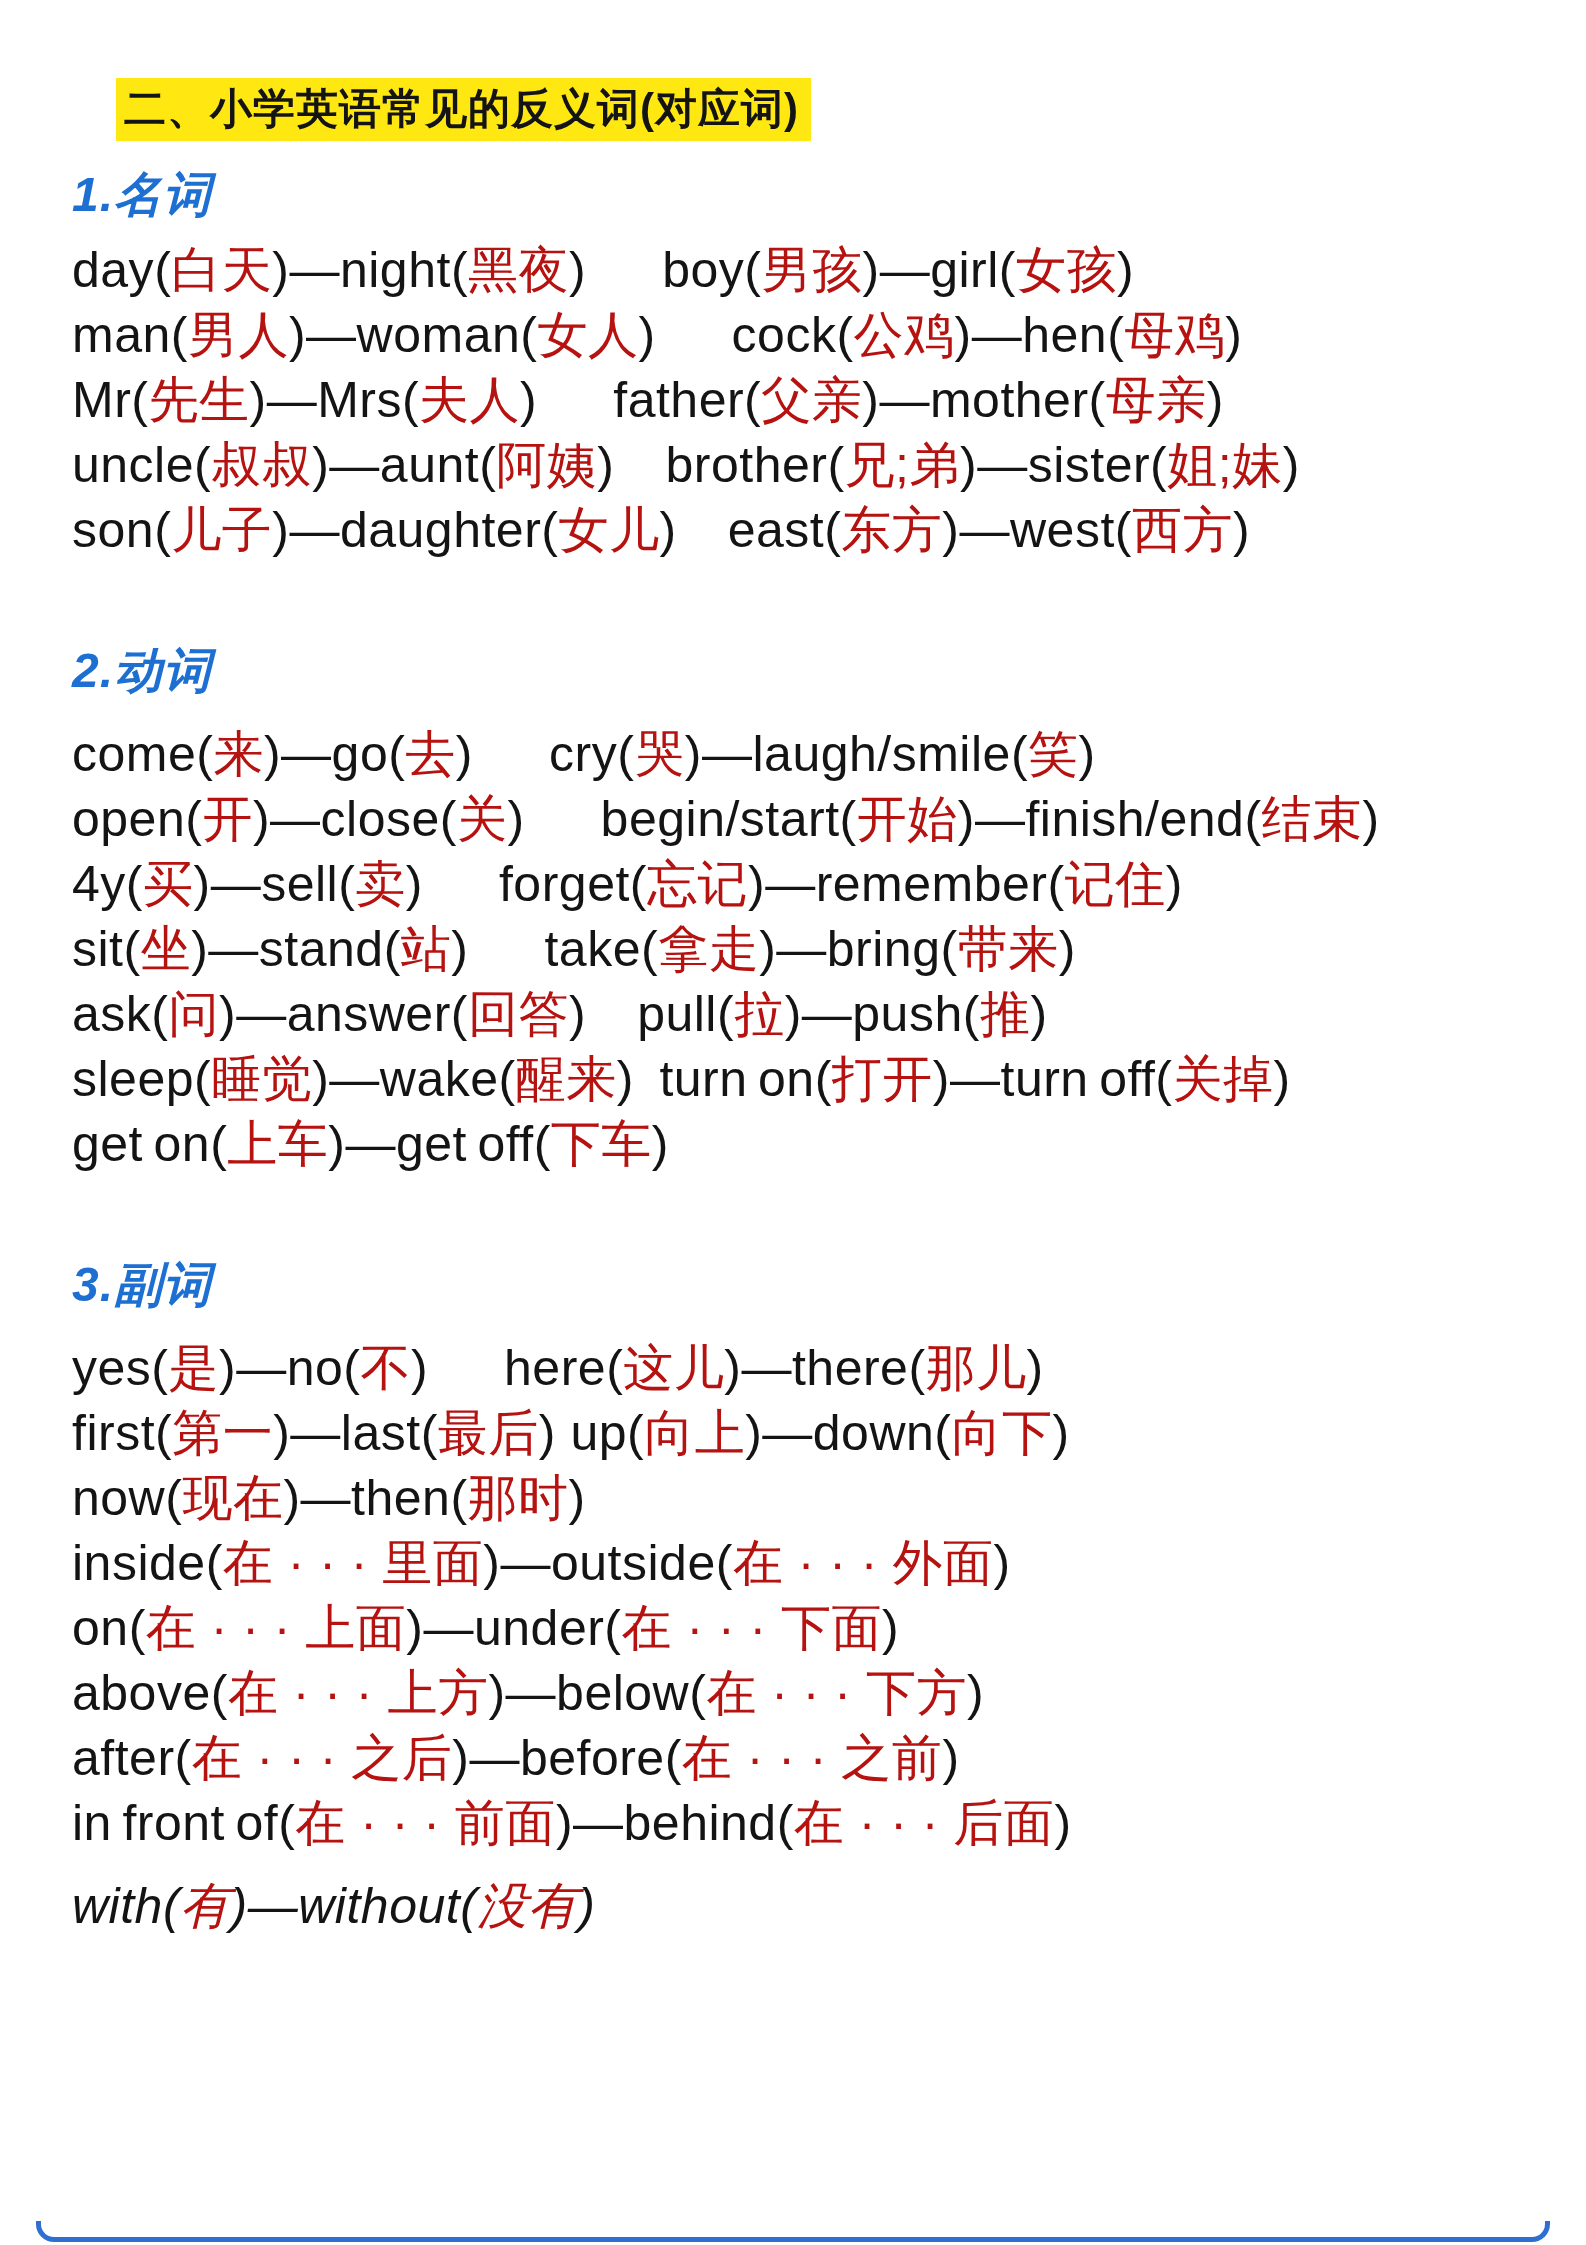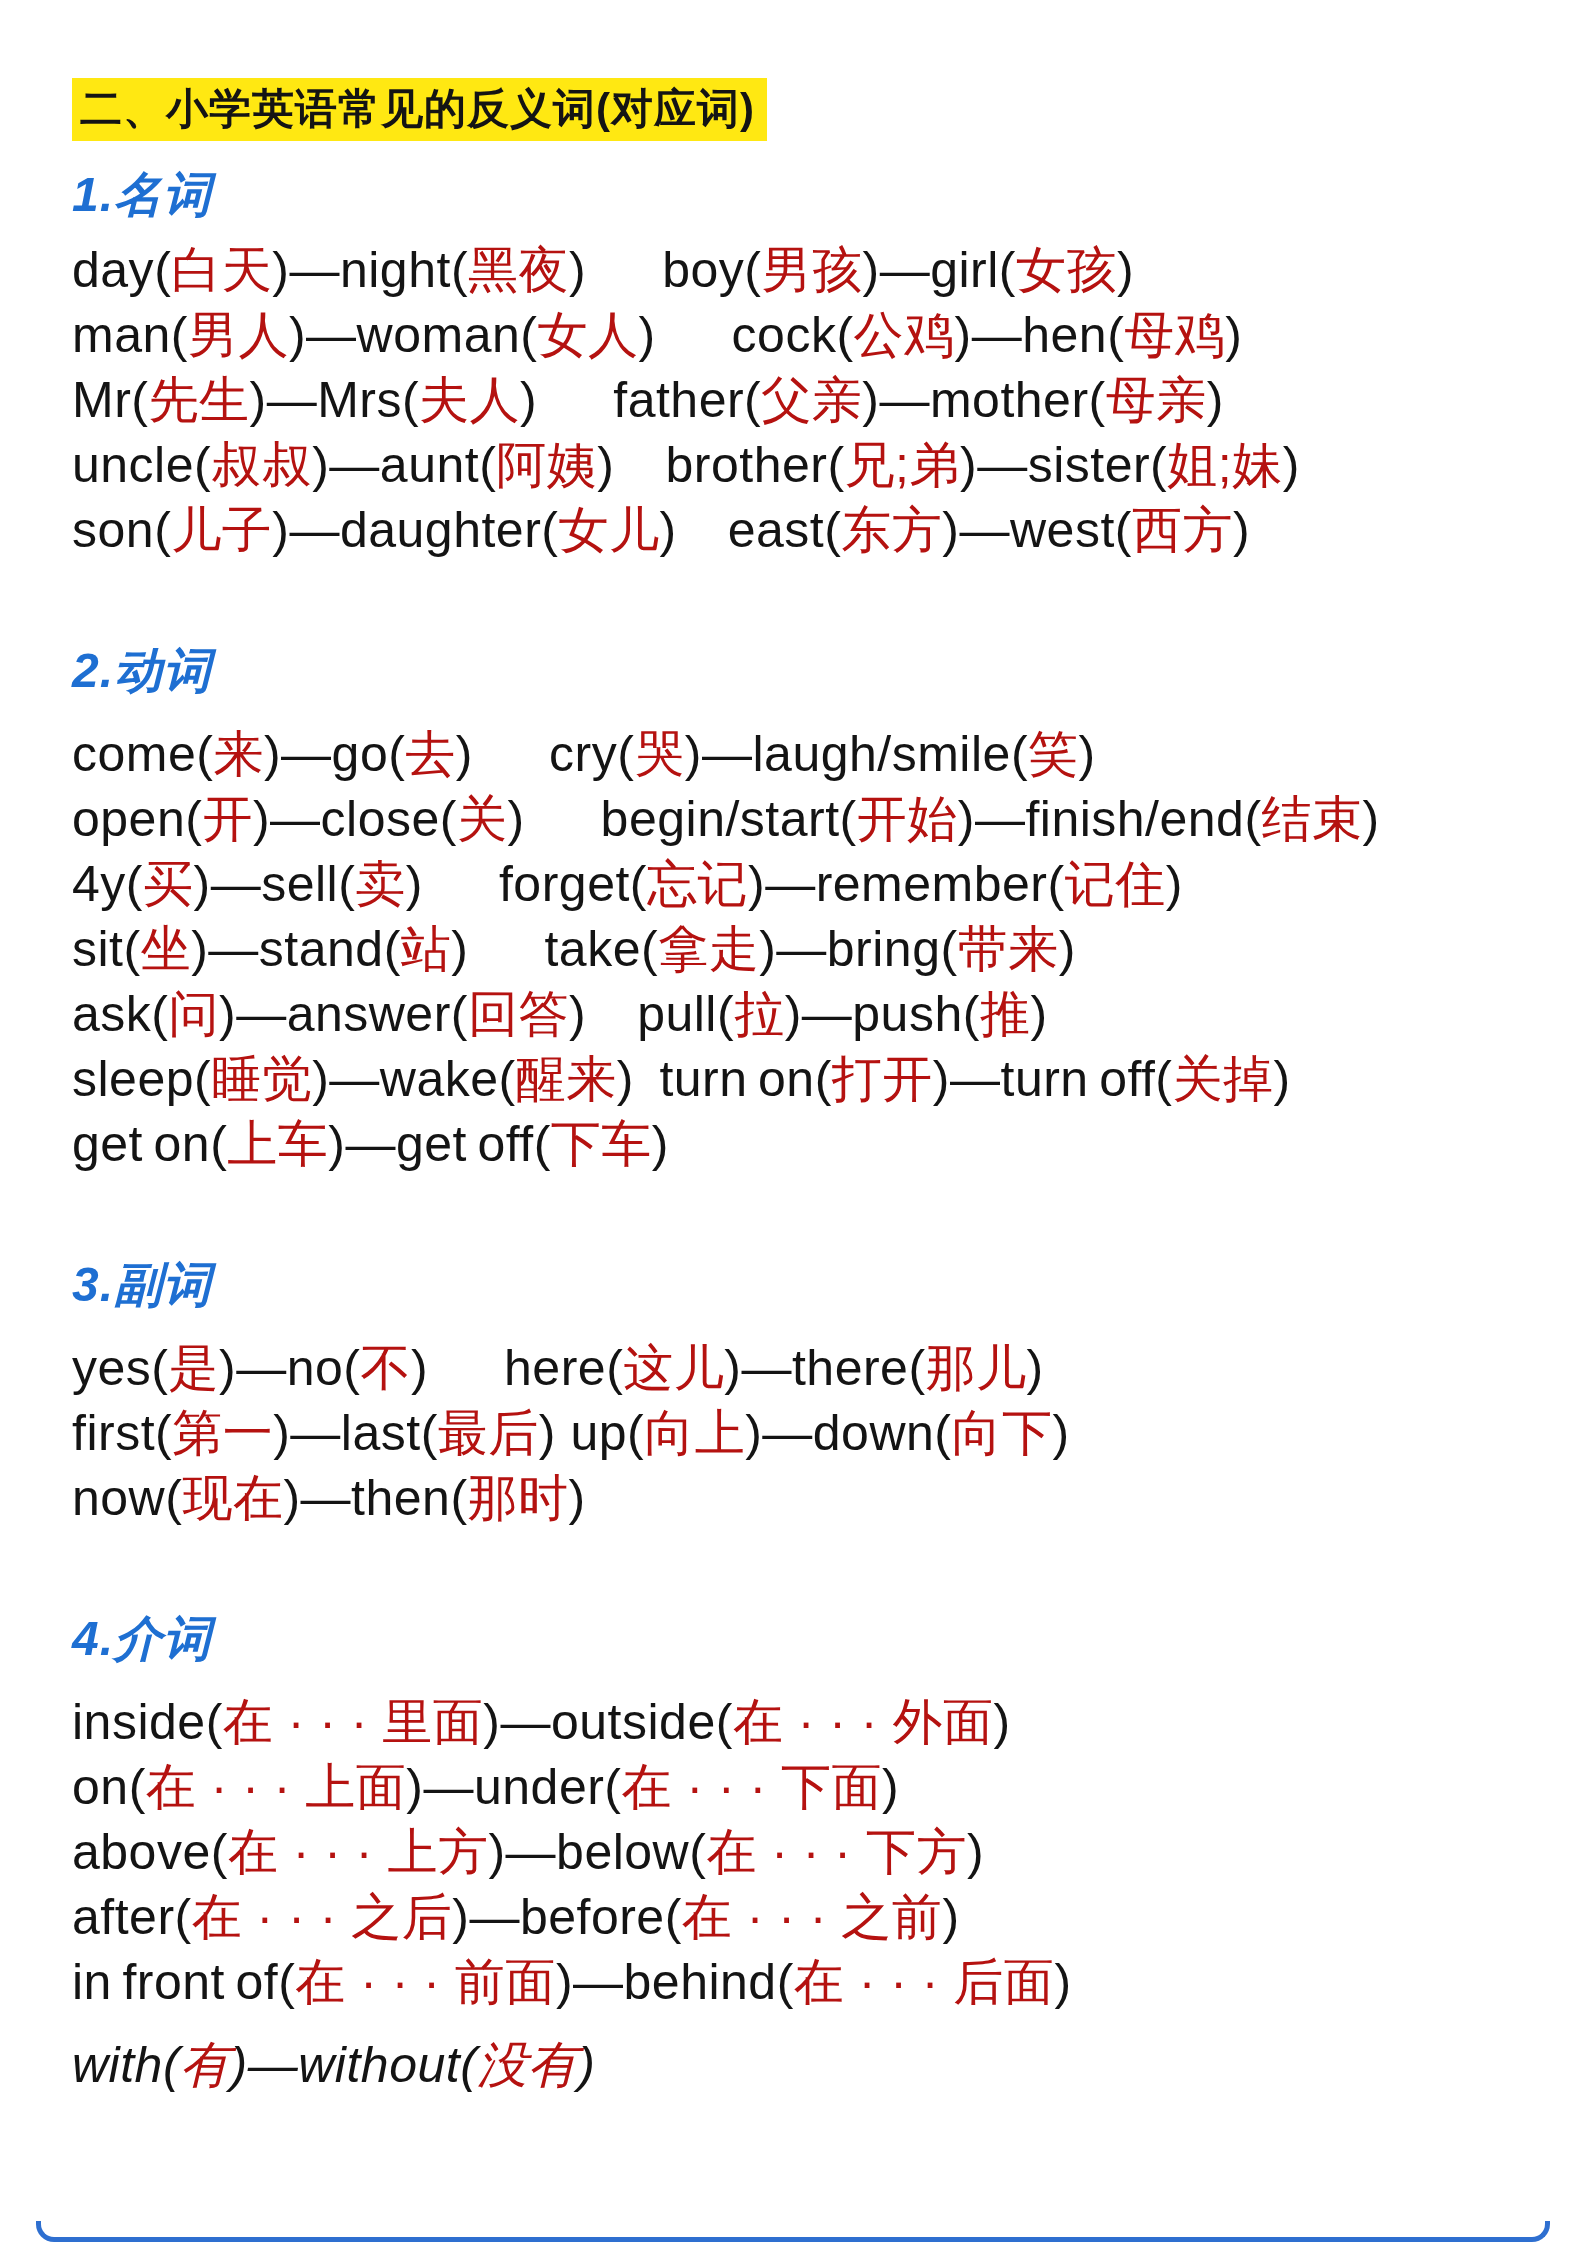--- a/index.html
+++ b/index.html
@@ -20,20 +20,21 @@
   }
   .title-highlight {
     display: inline-block;
     background: var(--yellow, #ffe812);
     color: var(--ink, #141414);
     font-size: 42px;
     font-weight: 700;
     line-height: 1.3;
     padding: 4px 12px 4px 8px;
     letter-spacing: 1px;
+    margin-left: 44px;
   }
   .section { }
   .section-heading {
     color: var(--blue, #1e6fd2);
     font-size: 48px;
     font-weight: 600;
     line-height: 55px;
     margin-top: 80px;
     margin-bottom: 24px;
     letter-spacing: 1px;
@@ -89,21 +90,20 @@
         <div class="line"><span class="en">sleep</span><span class="en">(</span><span class="cn">睡觉</span><span class="en">)</span><span class="en">—wake</span><span class="en">(</span><span class="cn">醒来</span><span class="en">)</span><span class="en"> turn on</span><span class="en">(</span><span class="cn">打开</span><span class="en">)</span><span class="en">—turn off</span><span class="en">(</span><span class="cn">关掉</span><span class="en">)</span></div>
         <div class="line"><span class="en">get on</span><span class="en">(</span><span class="cn">上车</span><span class="en">)</span><span class="en">—get off</span><span class="en">(</span><span class="cn">下车</span><span class="en">)</span></div>
       </section>
       <section class="section">
         <div class="section-heading">3.副词</div>
         <div class="line"><span class="en">yes</span><span class="en">(</span><span class="cn">是</span><span class="en">)</span><span class="en">—no</span><span class="en">(</span><span class="cn">不</span><span class="en">)</span><span class="en">  here</span><span class="en">(</span><span class="cn">这儿</span><span class="en">)</span><span class="en">—there</span><span class="en">(</span><span class="cn">那儿</span><span class="en">)</span></div>
         <div class="line"><span class="en">first</span><span class="en">(</span><span class="cn">第一</span><span class="en">)</span><span class="en">—last</span><span class="en">(</span><span class="cn">最后</span><span class="en">)</span><span class="en"> up</span><span class="en">(</span><span class="cn">向上</span><span class="en">)</span><span class="en">—down</span><span class="en">(</span><span class="cn">向下</span><span class="en">)</span></div>
         <div class="line"><span class="en">now</span><span class="en">(</span><span class="cn">现在</span><span class="en">)</span><span class="en">—then</span><span class="en">(</span><span class="cn">那时</span><span class="en">)</span></div>
       </section>
       <section class="section">
-        <div class="section-heading">4.介词</div>
         <div class="line"><span class="en">inside</span><span class="en">(</span><span class="cn">在 · · · 里面</span><span class="en">)</span><span class="en">—outside</span><span class="en">(</span><span class="cn">在 · · · 外面</span><span class="en">)</span></div>
         <div class="line"><span class="en">on</span><span class="en">(</span><span class="cn">在 · · · 上面</span><span class="en">)</span><span class="en">—under</span><span class="en">(</span><span class="cn">在 · · · 下面</span><span class="en">)</span></div>
         <div class="line"><span class="en">above</span><span class="en">(</span><span class="cn">在 · · · 上方</span><span class="en">)</span><span class="en">—below</span><span class="en">(</span><span class="cn">在 · · · 下方</span><span class="en">)</span></div>
         <div class="line"><span class="en">after</span><span class="en">(</span><span class="cn">在 · · · 之后</span><span class="en">)</span><span class="en">—before</span><span class="en">(</span><span class="cn">在 · · · 之前</span><span class="en">)</span></div>
         <div class="line"><span class="en">in front of</span><span class="en">(</span><span class="cn">在 · · · 前面</span><span class="en">)</span><span class="en">—behind</span><span class="en">(</span><span class="cn">在 · · · 后面</span><span class="en">)</span></div>
         <div class="line"><span class="en">with</span><span class="en">(</span><span class="cn">有</span><span class="en">)</span><span class="en">—without</span><span class="en">(</span><span class="cn">没有</span><span class="en">)</span></div>
       </section>
     </div>
 </div>
 

